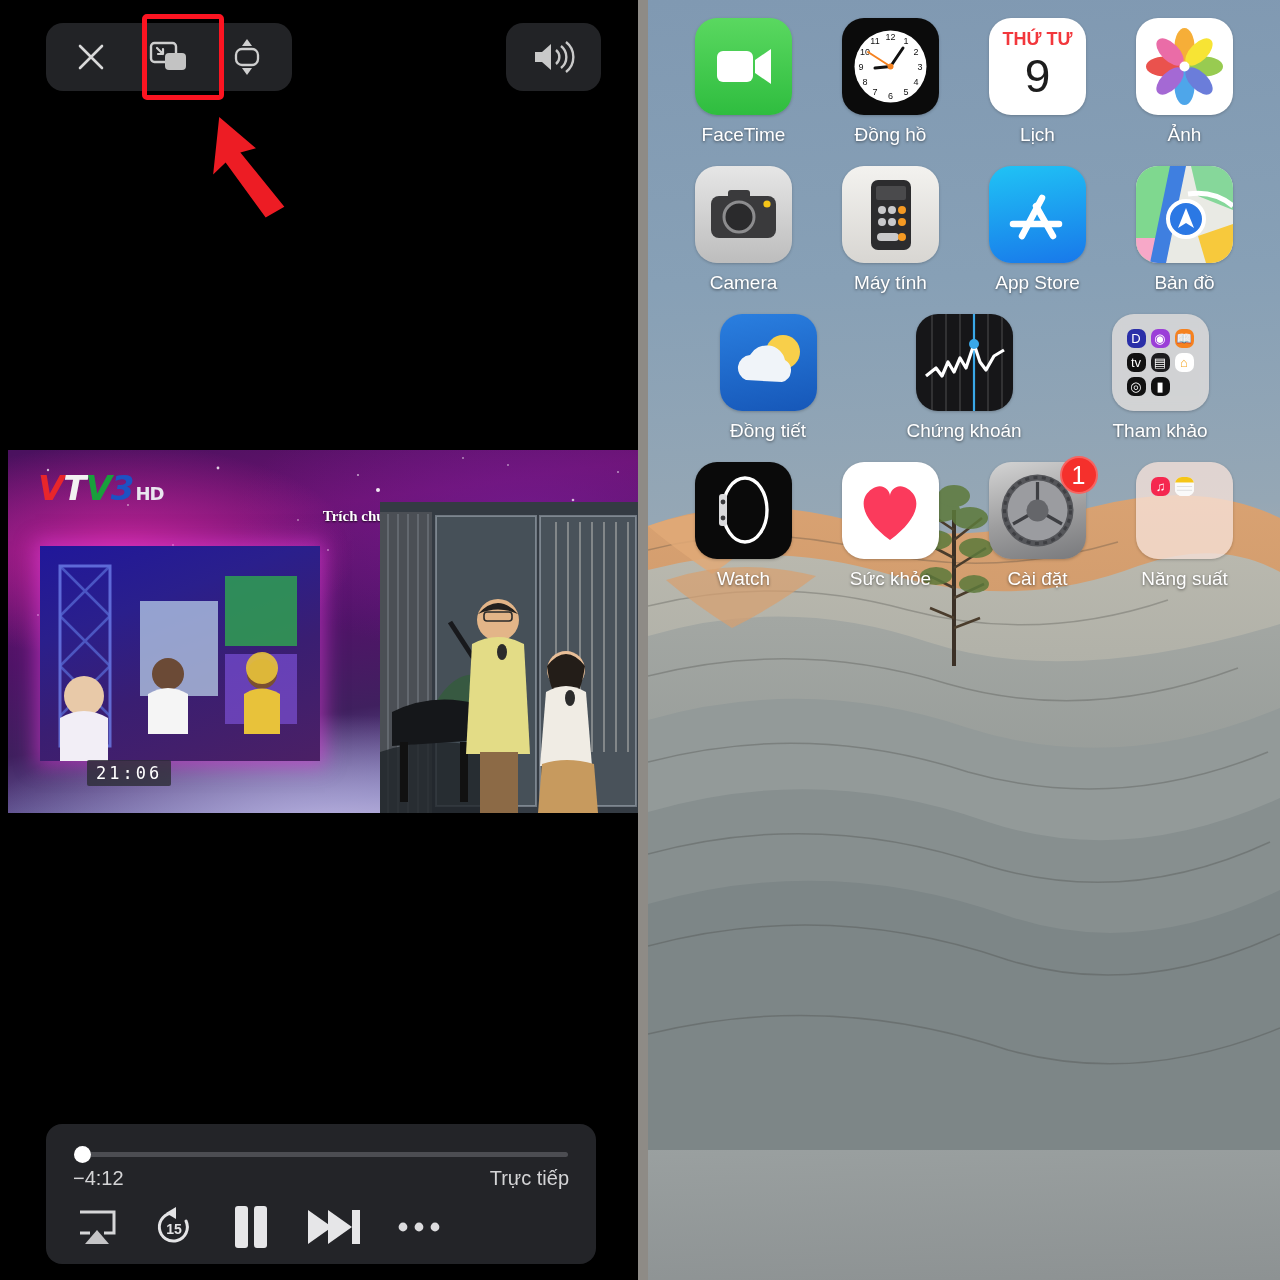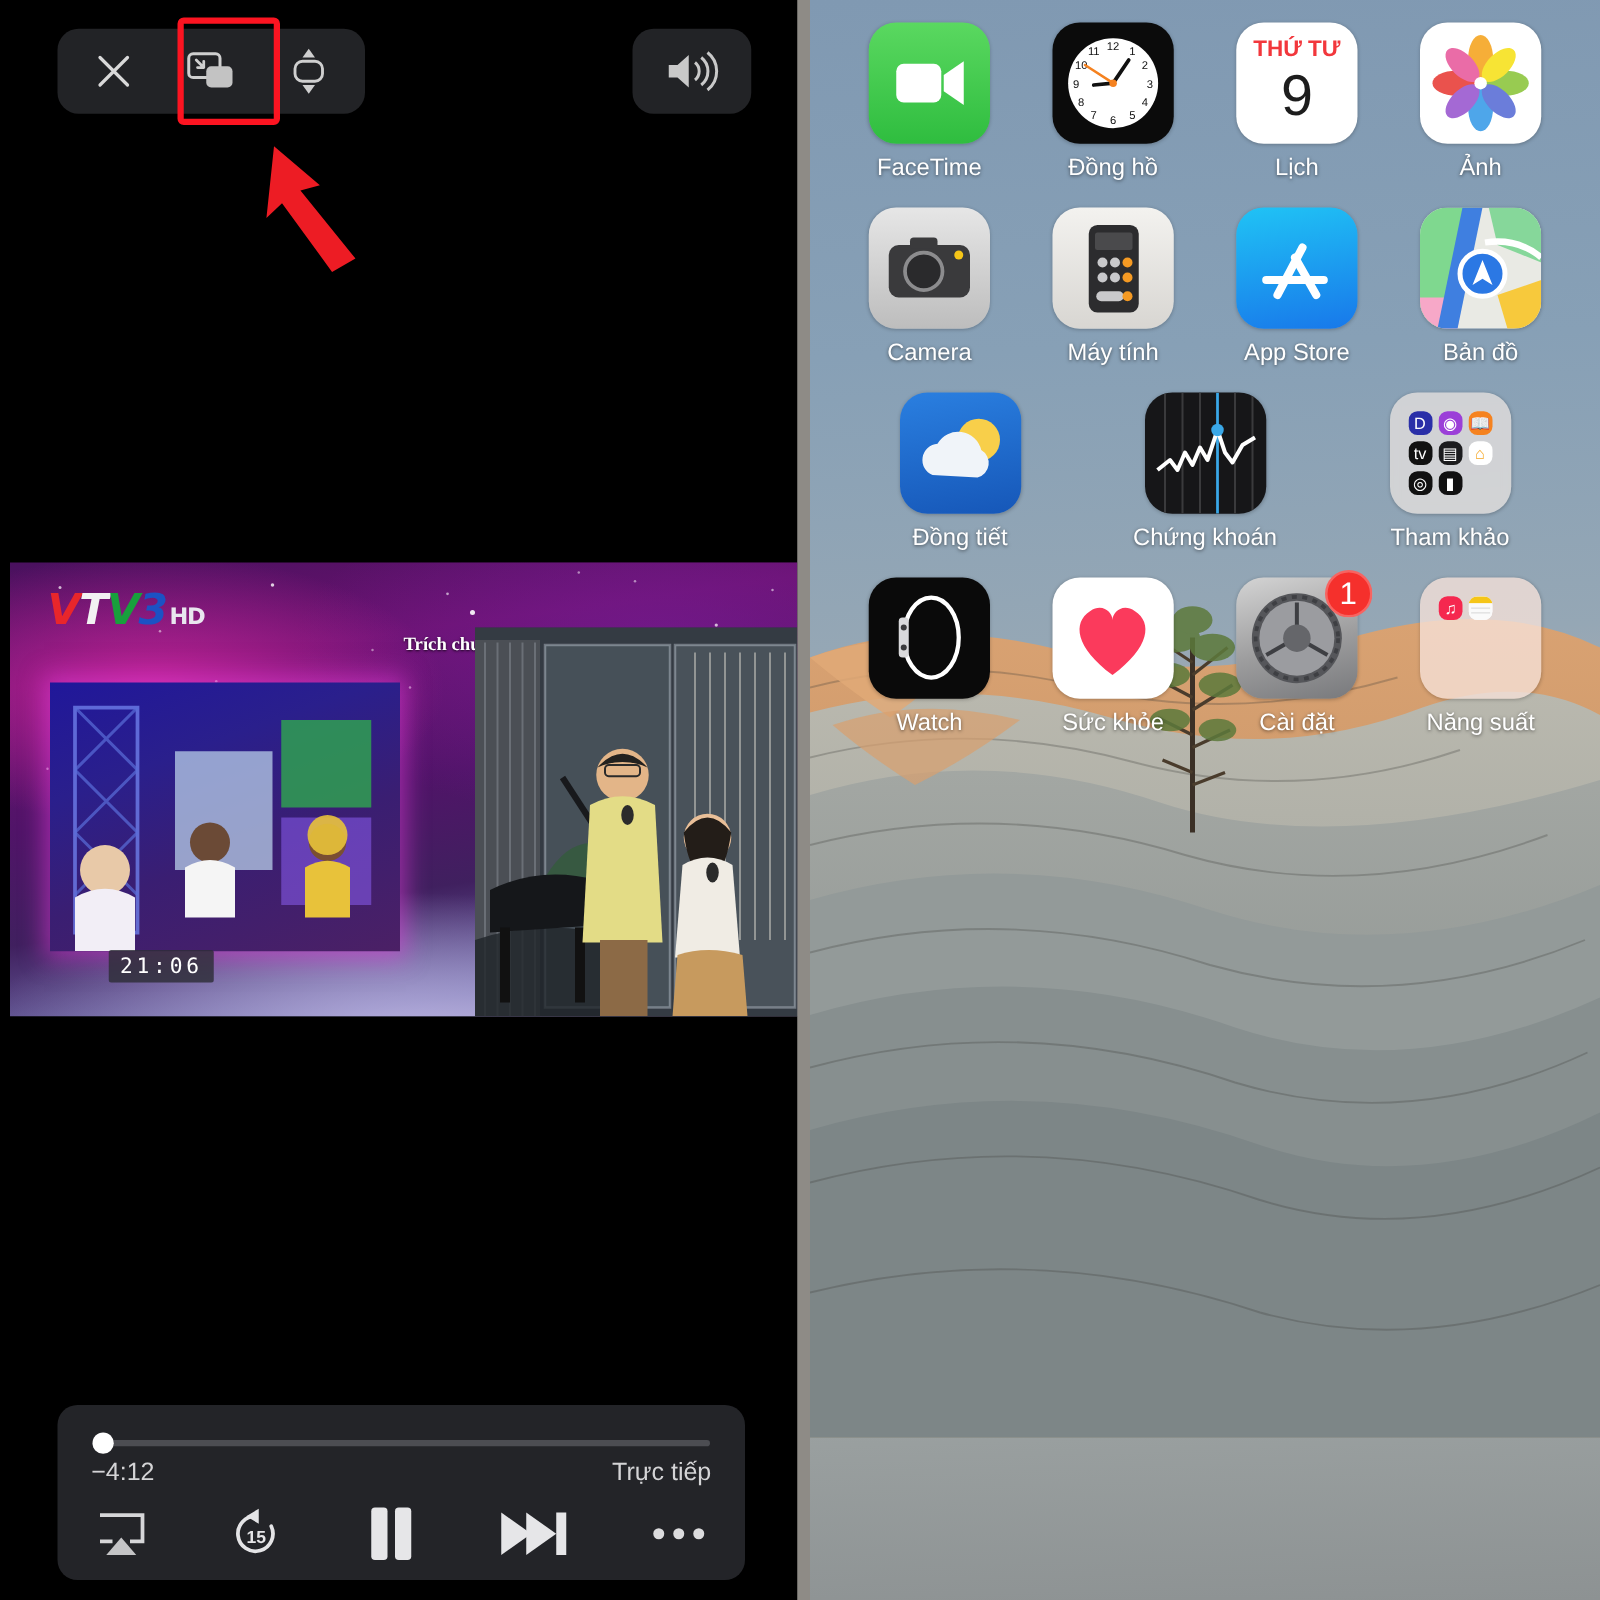--- a/index.html
+++ b/index.html
@@ -73,22 +73,22 @@
   .player-bar { position:absolute; left:46px; top:1124px; width:550px; height:140px;
                 background:#232428; border-radius:16px; padding:22px 24px 0 24px; }
   .scrub-row { position:relative; height:16px; }
   .scrub-track { position:absolute; left:12px; right:4px; top:6px; height:5px;
                  background:#4c4d52; border-radius:3px; }
   .scrub-knob { position:absolute; left:4px; top:0; width:17px; height:17px;
                 background:#fff; border-radius:50%; }
   .time-row { display:flex; justify-content:space-between; align-items:center;
               margin-top:5px; padding:0 3px; }
   .time-row span { color:#d4d4d6; font-size:20px; }
-  .ctrl-row { display:flex; align-items:center; justify-content:space-between;
-              margin-top:13px; padding:0 6px; }
+  .ctrl-row { display:flex; align-items:center; 
+              margin-top:13px; padding:0 6px;gap:34px; }
   .ctrl-row > div { display:flex; align-items:center; justify-content:center; }
 
   
   .divider { position:absolute; left:638px; top:0; width:10px; height:1280px;
              background:#8e8b86; }
 
   
   .right-panel { position:absolute; left:648px; top:0; width:632px; height:1280px;
                  overflow:hidden;
                  background:linear-gradient(178deg,#8099b2 0%,#87a0b6 22%,#95a7b5 40%,

